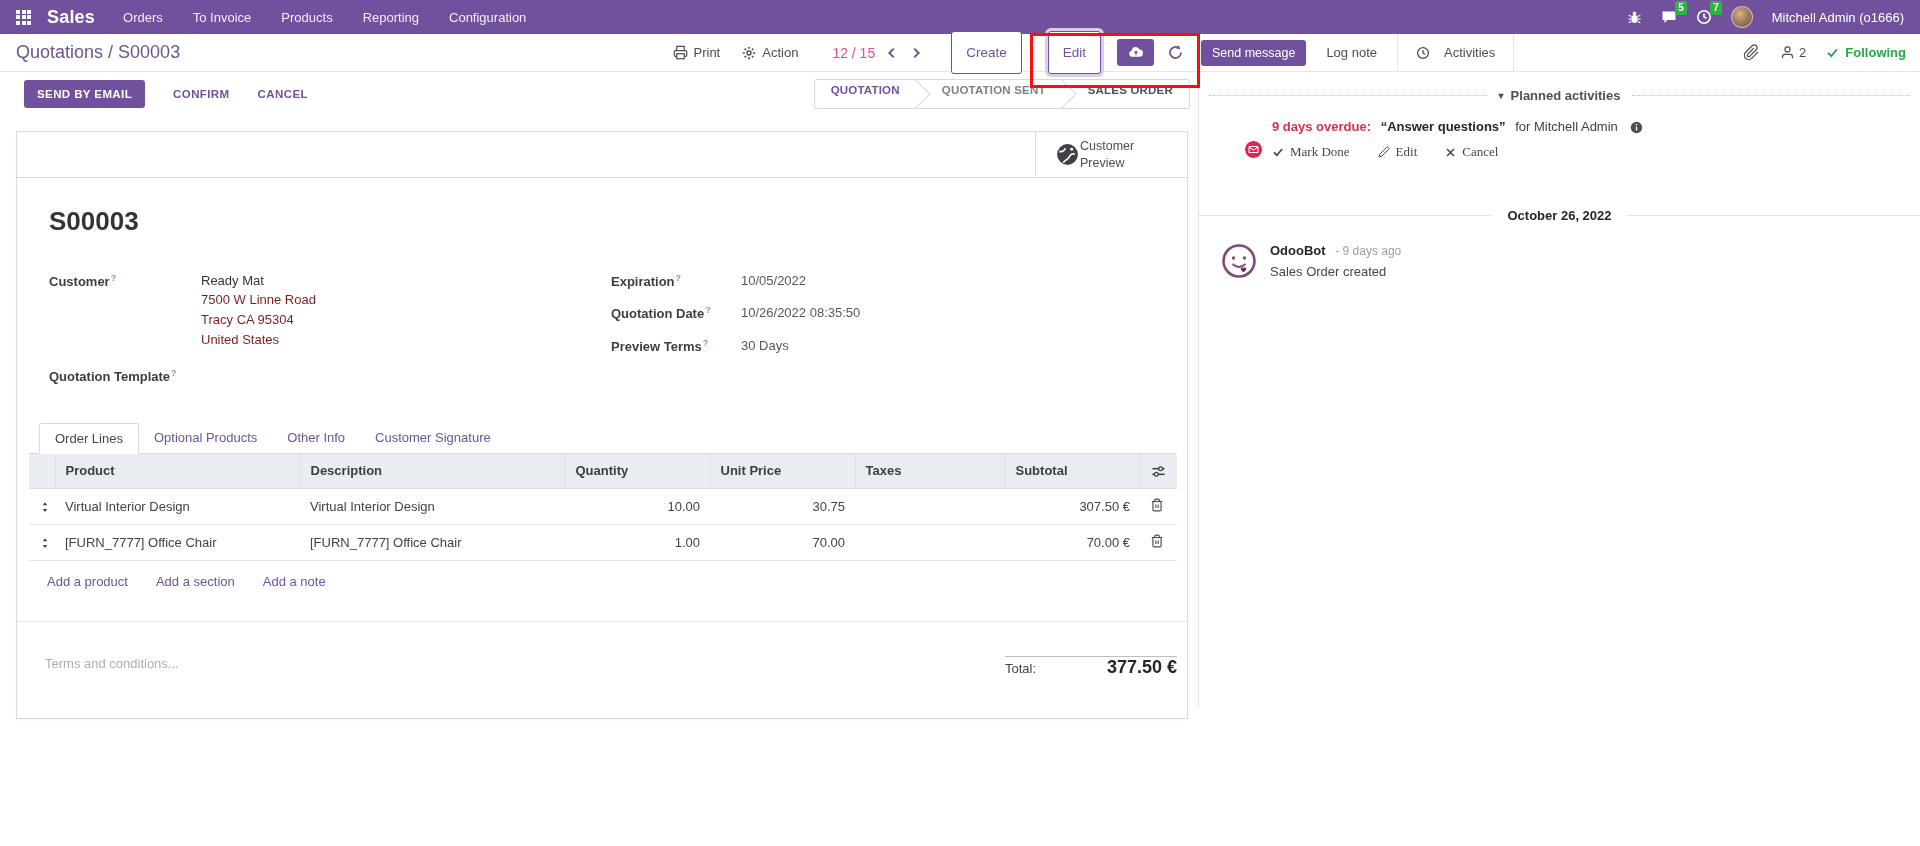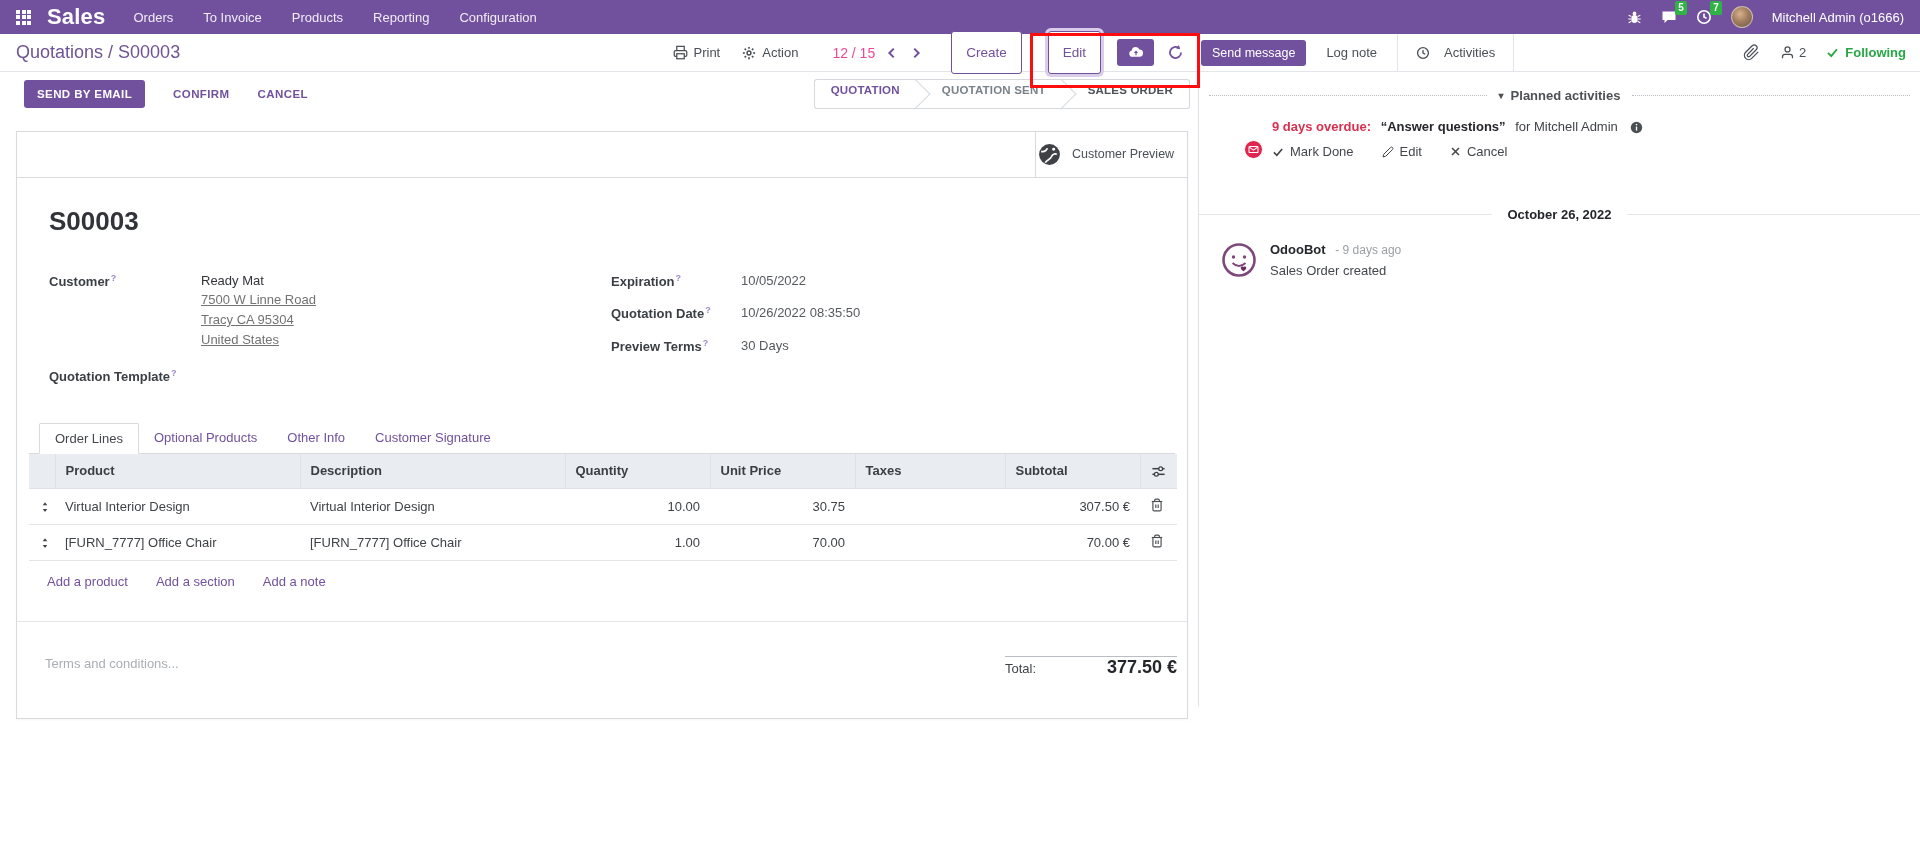--- a/index.html
+++ b/index.html
@@ -11,21 +11,21 @@
   }
   .icon { display:inline-block; vertical-align:middle; flex:none; }
 
   
   .navbar {
     height:34px; background:#71519d; color:#fff;
     display:flex; align-items:center; padding:0 16px;
   }
   .grid-icon { display:grid; grid-template-columns:repeat(3,4px); grid-gap:1.5px; margin-right:16px; cursor:pointer; }
   .grid-icon i { width:4px; height:4px; background:#fff; }
-  .nav-app { font-size:22px; font-weight:700; margin-right:28px; letter-spacing:.2px; }
+  .nav-app { font-size:18px; font-weight:700; margin-right:28px; letter-spacing:.2px; }
   .nav-menu { display:flex; gap:30px; font-size:13px; color:#f2ecf8; }
   .nav-menu span { cursor:pointer; }
   .nav-right { margin-left:auto; display:flex; align-items:center; gap:19px; font-size:13px; }
   .nav-ico { position:relative; color:#fff; display:flex; align-items:center; }
   .nav-badge {
     position:absolute; top:-8px; right:-10px; background:#2fb344; color:#fff;
     font-size:10px; font-weight:700; line-height:1; padding:2px 3px; border-radius:2px;
   }
   .nav-avatar { width:22px; height:22px; border-radius:50%;
     background:radial-gradient(circle at 40% 35%, #d9b28c 0%, #a07d5f 45%, #6b5546 100%);
@@ -89,34 +89,34 @@
   }
 
   
   .sheet {
     margin:15px 10px 0 16px; width:1172px; min-height:558px;
     border:1px solid #d8dadd; background:#fff; box-shadow:0 1px 2px rgba(0,0,0,.04);
   }
   .button-box { height:46px; border-bottom:1px solid #d8dadd; display:flex; justify-content:flex-end; }
   .btn-customer-preview {
     width:152px; border:none; border-left:1px solid #d8dadd; background:#fff; cursor:pointer;
-    display:flex; align-items:center; gap:10px; padding:0 1px; text-align:left;
+    display:flex; align-items:center; padding:0 19px; text-align:left;
     font-size:12.5px; color:#495057; line-height:1.3; font-family:"Liberation Sans", sans-serif;
   }
   .sheet-head { padding:28px 32px 0; }
   .record-name { font-size:26px; font-weight:700; color:#32343a; margin-bottom:36px; }
   .fields { display:flex; font-size:13px; }
   .fcol-left { width:562px; }
   .frow { display:flex; margin-bottom:16px; }
   .flabel { width:152px; font-weight:700; color:#3a3f45; flex:none; }
   .frow-r .flabel { width:130px; }
   .help { color:#9d86c4; font-size:9px; font-weight:700; vertical-align:super; margin-left:1px; }
   .fvalue { color:#55595e; }
   .addr-name { color:#32343a; margin-bottom:2px; }
-  .addr-line { line-height:1.55; color:#737373;text-decoration:underline; }
+  .addr-line { line-height:1.55; color:#7f1d1d; }
 
   .notebook { margin-top:22px; padding:0 12px; }
   .tabs { display:flex; border-bottom:1px solid #d8dadd; padding-left:10px; font-size:13px; }
   .tab { padding:7px 15px; color:#71519d; cursor:pointer; margin-bottom:-1px; }
   .tab.active {
     background:#fff; border:1px solid #d8dadd; border-bottom:1px solid #fff;
     color:#43474c; border-radius:2px 2px 0 0;
   }
   .ol-table { width:100%; border-collapse:collapse; font-size:13px; table-layout:fixed; }
   .ol-table th {
@@ -167,21 +167,21 @@
     background:radial-gradient(circle at 40% 35%, #d9b28c 0%, #a07d5f 45%, #6b5546 100%); }
   .badge-mail {
     position:absolute; right:-4px; bottom:-5px; width:19px; height:19px; border-radius:50%;
     background:#e0254f; display:flex; align-items:center; justify-content:center; border:1.5px solid #fff;
   }
   .act-line1 { font-size:13px; padding-top:3px; }
   .overdue { color:#d9304f; font-weight:700; }
   .act-summary { color:#24262b; font-weight:700; margin-left:6px; }
   .act-assignee { margin-left:6px; color:#3f4348; }
   .info-ico { margin-left:9px; cursor:pointer; }
-  .act-line2 { margin-top:10px; display:flex; gap:28px; color:#43474c; }
+  .act-line2 { margin-top:10px; display:flex; gap:28px; color:#43474c;font-family:Liberation Serif, serif; }
   .act-btn { display:flex; align-items:center; gap:6px; cursor:pointer; }
 
   .date-sep { display:flex; align-items:center; margin-top:48px; }
   .date-sep .line { flex:1; border-top:1px solid #e4e7ea; }
   .date-sep .txt { padding:0 15px; font-weight:700; color:#24262b; }
 
   .message { display:flex; gap:13px; padding:20px 16px 0 22px; }
   .msg-author { font-weight:700; color:#24262b; }
   .msg-time { color:#9aa0a6; font-size:12px; margin-left:6px; }
   .msg-body { margin-top:6px; color:#43474c; }

